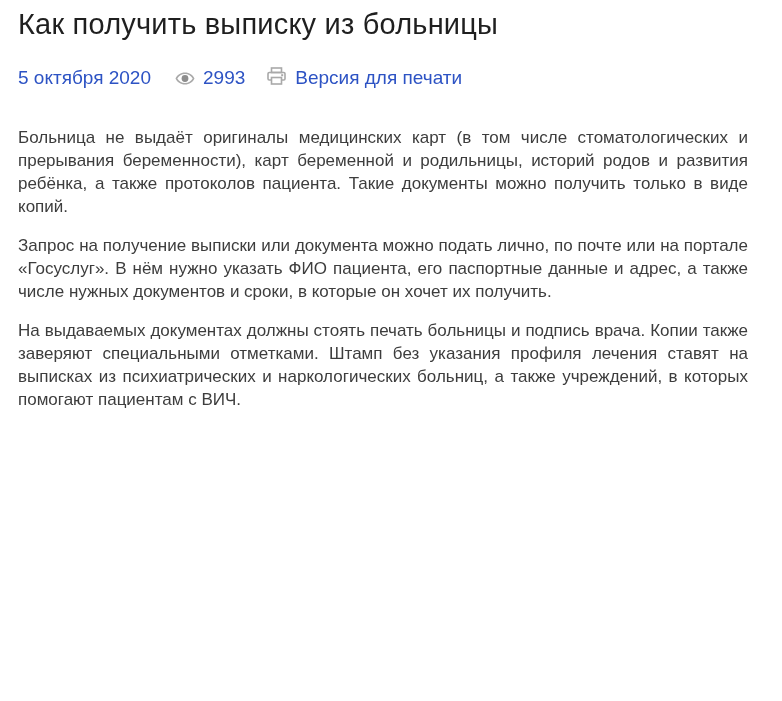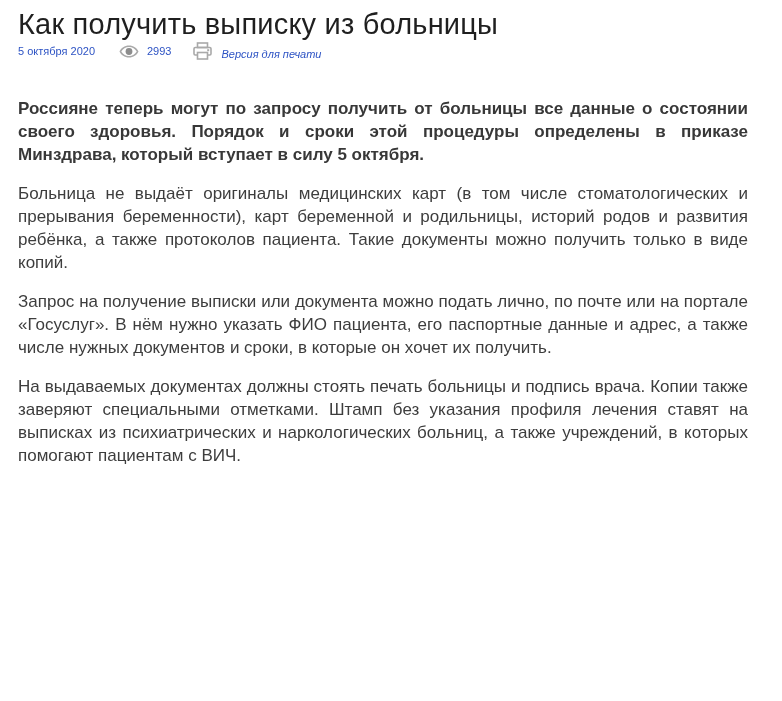--- a/index.html
+++ b/index.html
@@ -20,45 +20,45 @@
   }
   .article-title {
     margin: 0;
     font-size: 29px;
     line-height: 36px;
     font-weight: 400;
     color: #1f1f1f;
     letter-spacing: 0.2px;
   }
   .meta-row {
+    margin-top: 25px;
     display: flex;
     align-items: center;
-    font-size: 11px;
+    font-size: 19px;
     color: #2d53c4;
   }
   .meta-date {
     margin-right: 24px;
   }
   .meta-views {
     display: flex;
-    align-items: flex-start;
+    align-items: center;
     margin-right: 22px;
   }
   .meta-views .icon {
     display: inline-flex;
     align-items: center;
     margin-right: 8px;
   }
   .print-link {
     display: flex;
-    align-items: flex-end;
+    align-items: flex-start;
     color: #2d53c4;
     text-decoration: none;
     cursor: pointer;
-    font-style: italic;
   }
   .print-link .icon {
     display: inline-flex;
     align-items: center;
     margin-right: 9px;
   }
   .article-body {
     margin-top: 37px;
   }
   .article-body p {
@@ -105,19 +105,18 @@
           <rect x="4.5" y="10.5" width="10" height="6.5" fill="#ffffff" stroke="#a9a9a9" stroke-width="1.6"></rect>
           <rect x="14.2" y="7.2" width="2" height="2" fill="#a9a9a9"></rect>
         </svg>
       </span>
       <span>Версия для печати</span>
     </a>
 
   </div>
 
   <div class="article-body">
-    <p class="lead">Россияне теперь могут по запросу получить от больницы все данные о состоянии своего здоровья. Порядок и сроки этой процедуры определены в приказе Минздрава, который вступает в силу 5 октября.</p>
     <p>Больница не выдаёт оригиналы медицинских карт (в том числе стоматологических и прерывания беременности), карт беременной и родильницы, историй родов и развития ребёнка, а также протоколов пациента. Такие документы можно получить только в виде копий.</p>
     <p>Запрос на получение выписки или документа можно подать лично, по почте или на портале «Госуслуг». В нём нужно указать ФИО пациента, его паспортные данные и адрес, а также числе нужных документов и сроки, в которые он хочет их получить.</p>
     <p>На выдаваемых документах должны стоять печать больницы и подпись врача. Копии также заверяют специальными отметками. Штамп без указания профиля лечения ставят на выписках из психиатрических и наркологических больниц, а также учреждений, в которых помогают пациентам с ВИЧ.</p>
   </div>
 
 </div>
 
 </body></html>

